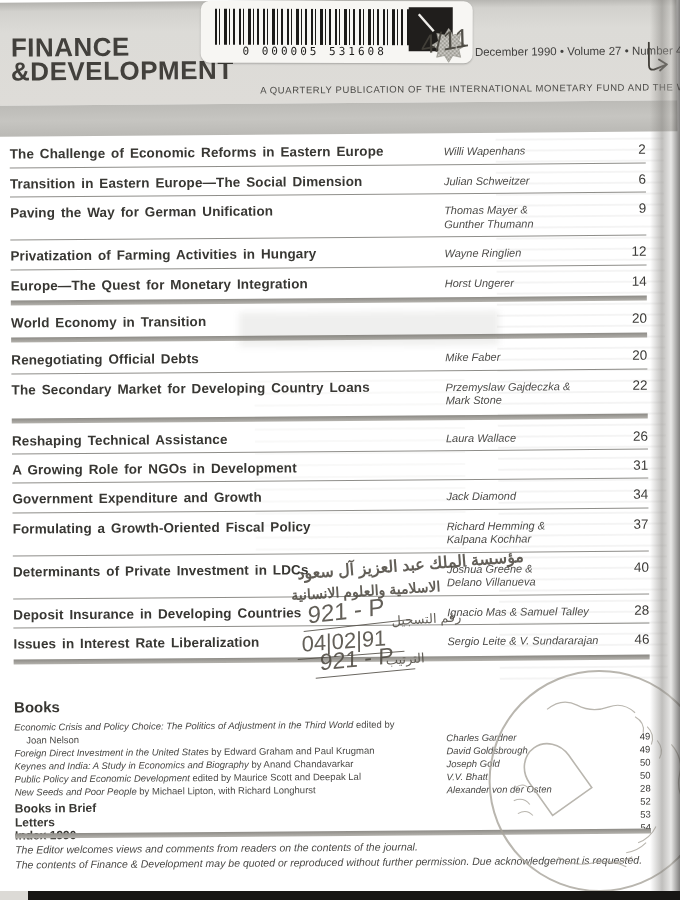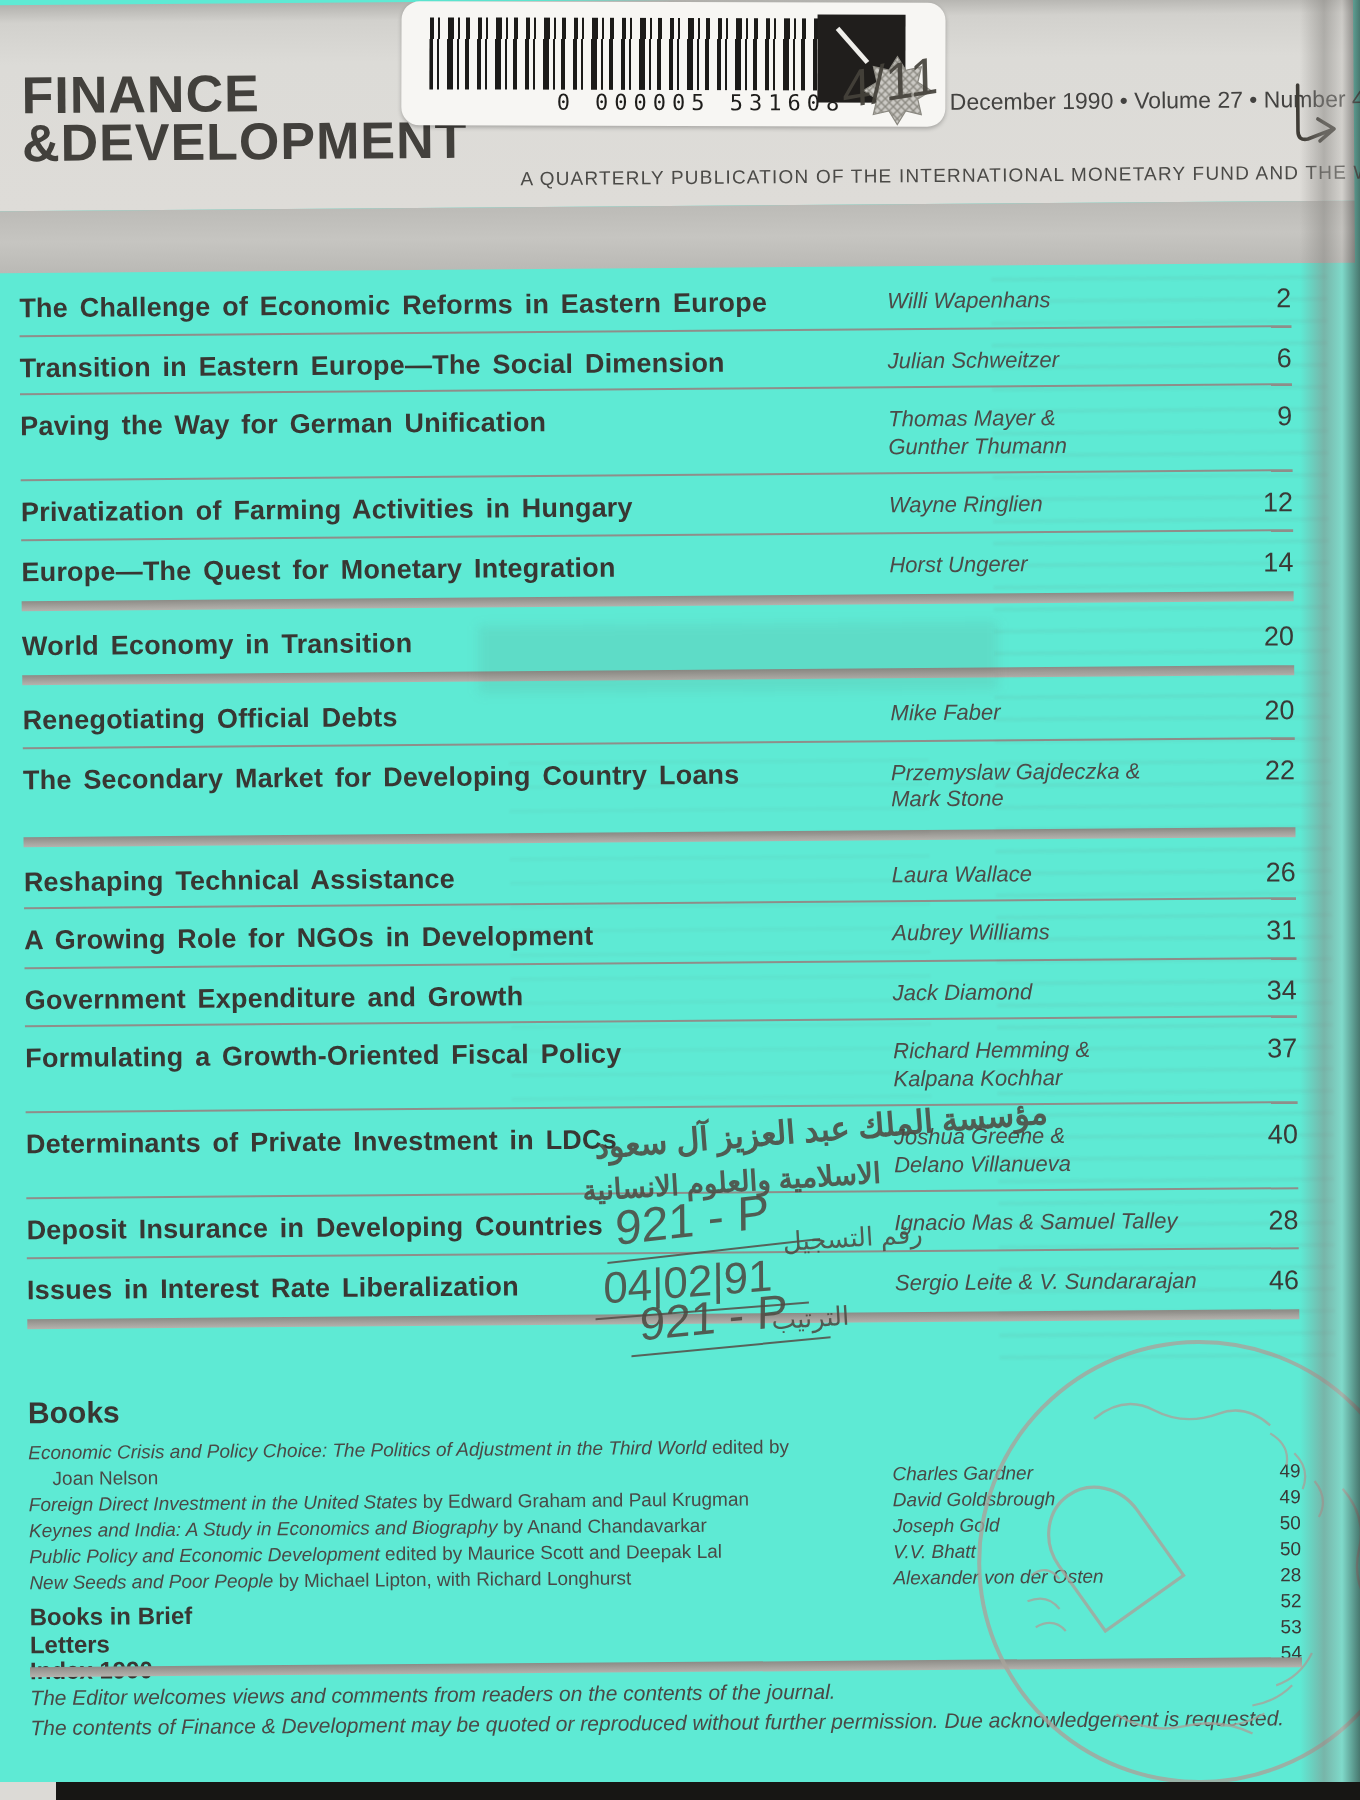--- a/index.html
+++ b/index.html
@@ -1,28 +1,28 @@
 <!DOCTYPE html>
 <html><head>
 <meta charset="utf-8">
 <style>
   html,body{margin:0;padding:0;}
   body{width:680px;height:900px;overflow:hidden;background:#a7a6a2;font-family:"Liberation Sans",sans-serif;}
-  .page{position:relative;width:680px;height:900px;background:#5eead4;overflow:hidden;}
+  .page{position:relative;width:680px;height:900px;background:#ffffff;overflow:hidden;}
   .scan-rotate{position:absolute;inset:0;transform:rotate(-0.45deg);transform-origin:50% 50%;}
 
   
   .masthead{position:absolute;left:0;top:0;width:680px;height:103px;background:linear-gradient(180deg,#b3b2ae 0,#d2d1cd 9px,#dcdbd7 30px,#dedcd8 100%);}
   .logo{position:absolute;left:14px;top:33px;color:#42403c;font-weight:700;font-size:26px;line-height:24px;letter-spacing:.5px;}
   .gray-band{position:absolute;left:0;top:103px;width:680px;height:31px;background:linear-gradient(180deg,#bcbbb7 0,#c6c5c1 50%,#bab9b5 100%);}
   .tagline{position:absolute;left:263px;top:84px;font-size:9.5px;letter-spacing:.6px;color:#4b4a47;white-space:nowrap;}
   .issue-line{position:absolute;left:478px;top:47px;font-size:11.5px;color:#434240;white-space:nowrap;}
   .sticker{position:absolute;left:204px;top:1px;width:272px;height:62px;background:#f7f6f3;border-radius:9px;box-shadow:0 1px 2px rgba(0,0,0,.25);transform:rotate(.6deg);}
   .barcode{position:absolute;left:14px;top:8px;width:200px;height:36px;background:repeating-linear-gradient(90deg,#1b1a18 0 2px,#f7f6f3 2px 4px,#1b1a18 4px 5px,#f7f6f3 5px 9px,#1b1a18 9px 12px,#f7f6f3 12px 14px,#1b1a18 14px 15px,#f7f6f3 15px 18px,#1b1a18 18px 20px,#f7f6f3 20px 24px);}
-  .barcode-digits{position:absolute;left:6px;top:44px;width:216px;text-align:right;font-family:"DejaVu Sans Mono",monospace;font-size:11px;letter-spacing:3px;color:#1e1d1b;white-space:nowrap;}
+  .barcode-digits{position:absolute;left:6px;top:44px;width:216px;text-align:center;font-family:"DejaVu Sans Mono",monospace;font-size:11px;letter-spacing:3px;color:#1e1d1b;white-space:nowrap;}
   .imf-logo{position:absolute;right:4px;top:4px;}
   .hw{color:#45423b;opacity:.92;}
   .hw-411{position:absolute;left:424px;top:27px;font-size:26px;transform:rotate(-9deg) skewX(-8deg);font-weight:400;}
   .hw-arrow{position:absolute;left:645px;top:44px;}
 
   
   .toc{position:absolute;left:12px;top:136px;width:636px;}
   .toc-row{display:flex;align-items:flex-start;padding:7px 0 5px;border-bottom:1px solid #8f8e8a;}
   .toc-row.no-rule{border-bottom:none;}
   .t{flex:1 1 auto;font-size:13.5px;font-weight:700;color:#383733;word-spacing:2px;letter-spacing:.1px;padding-top:1px;}
@@ -154,21 +154,20 @@
         <div class="p">22</div>
       </div>
       <div class="thick-bar"></div>
       <div class="toc-row">
         <div class="t">Reshaping Technical Assistance</div>
         <div class="a">Laura Wallace</div>
         <div class="p">26</div>
       </div>
       <div class="toc-row">
         <div class="t">A Growing Role for NGOs in Development</div>
-        <div class="a">Aubrey Williams</div>
         <div class="p">31</div>
       </div>
       <div class="toc-row">
         <div class="t">Government Expenditure and Growth</div>
         <div class="a">Jack Diamond</div>
         <div class="p">34</div>
       </div>
       <div class="toc-row">
         <div class="t">Formulating a Growth-Oriented Fiscal Policy</div>
         <div class="a">Richard Hemming &amp;

